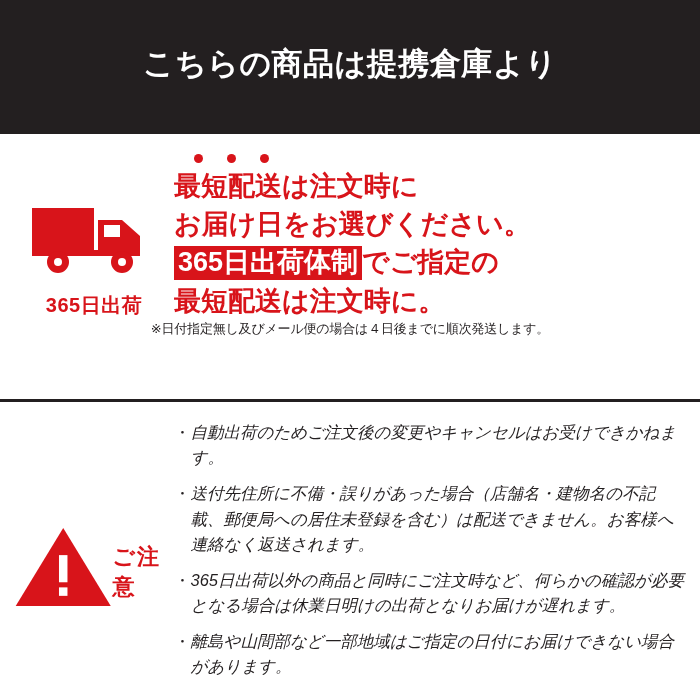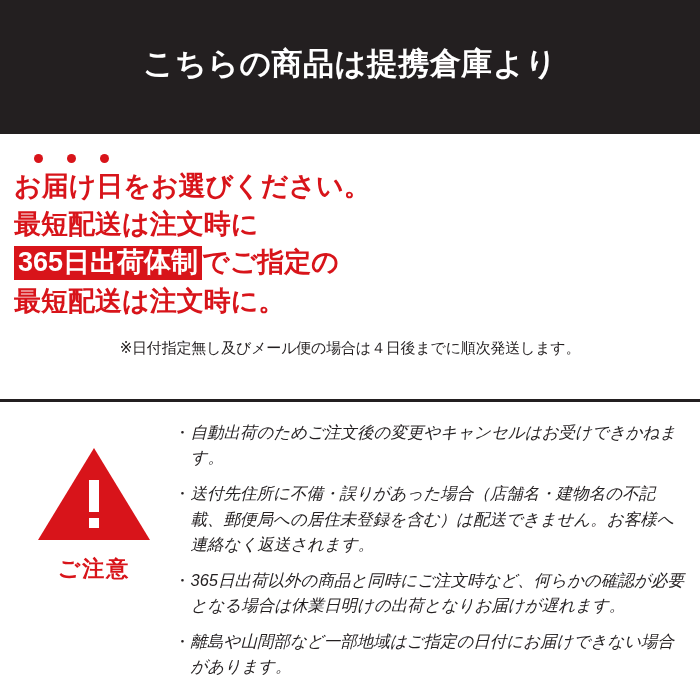--- a/index.html
+++ b/index.html
@@ -86,39 +86,39 @@
     font-weight:bold;
     line-height:1.42;
     white-space:nowrap;
   }
   .hl{
     background:#d8141a;
     color:#ffffff;
     padding:1px 4px 3px 4px;
   }
   .note{
-    margin-top:19px;
-    font-size:15px;
+    margin-top:0;
+    font-size:13px;
     color:#231f20;
     letter-spacing:-0.2px;
     white-space:nowrap;
     text-align:center;
   }
   
   .caution{
     flex:1;
     box-sizing:border-box;
     display:flex;
     padding:14px 14px 10px 14px;
   }
   .caution-left{
     width:160px;
     flex:0 0 160px;
     display:flex;
-    flex-direction:column;
+    flex-direction:row;
     align-items:center;
     justify-content:flex-start;
     padding-top:28px;
   }
   .caution-caption{
     color:#d8141a;
     font-size:22px;
     font-weight:bold;
     margin-top:10px;
     letter-spacing:2px;
@@ -146,29 +146,49 @@
 
 <div class="banner">
 
   <div class="header">
     <div class="header-line">こちらの商品は提携倉庫より</div>
   </div>
 
   <div class="delivery">
     <div class="delivery-inner">
 
+      <div class="truck-block">
+        <svg class="truck-svg" width="128" height="86" viewBox="0 0 128 86">
+
+          <rect x="2" y="14" width="62" height="42" fill="#d8141a"></rect>
+
+          <path d="M68 26 h24 l18 16 v14 h-42 z" fill="#d8141a"></path>
+
+          <rect x="74" y="31" width="16" height="12" fill="#ffffff"></rect>
+
+          <rect x="2" y="56" width="108" height="6" fill="#d8141a"></rect>
+
+          <circle cx="28" cy="68" r="11" fill="#d8141a"></circle>
+          <circle cx="28" cy="68" r="4" fill="#ffffff"></circle>
+          <circle cx="92" cy="68" r="11" fill="#d8141a"></circle>
+          <circle cx="92" cy="68" r="4" fill="#ffffff"></circle>
+
+          <rect x="0" y="22" width="0" height="0" fill="#d8141a"></rect>
+        </svg>
+        <div class="truck-caption">365日出荷</div>
+      </div>
 
       <div class="delivery-text">
         <div class="dots">
           <span class="dot"></span>
           <span class="dot"></span>
           <span class="dot"></span>
         </div>
+        <div class="dline">最短配送は注文時に</div>
         <div class="dline">お届け日をお選びください。</div>
-        <div class="dline">最短配送は注文時に</div>
         <div class="dline">
           <span class="hl">365日出荷体制</span><span>でご指定の</span>
         </div>
         <div class="dline">最短配送は注文時に。</div>
       </div>
 
     </div>
     <div class="note">※日付指定無し及びメール便の場合は４日後までに順次発送します。</div>
   </div>
 

